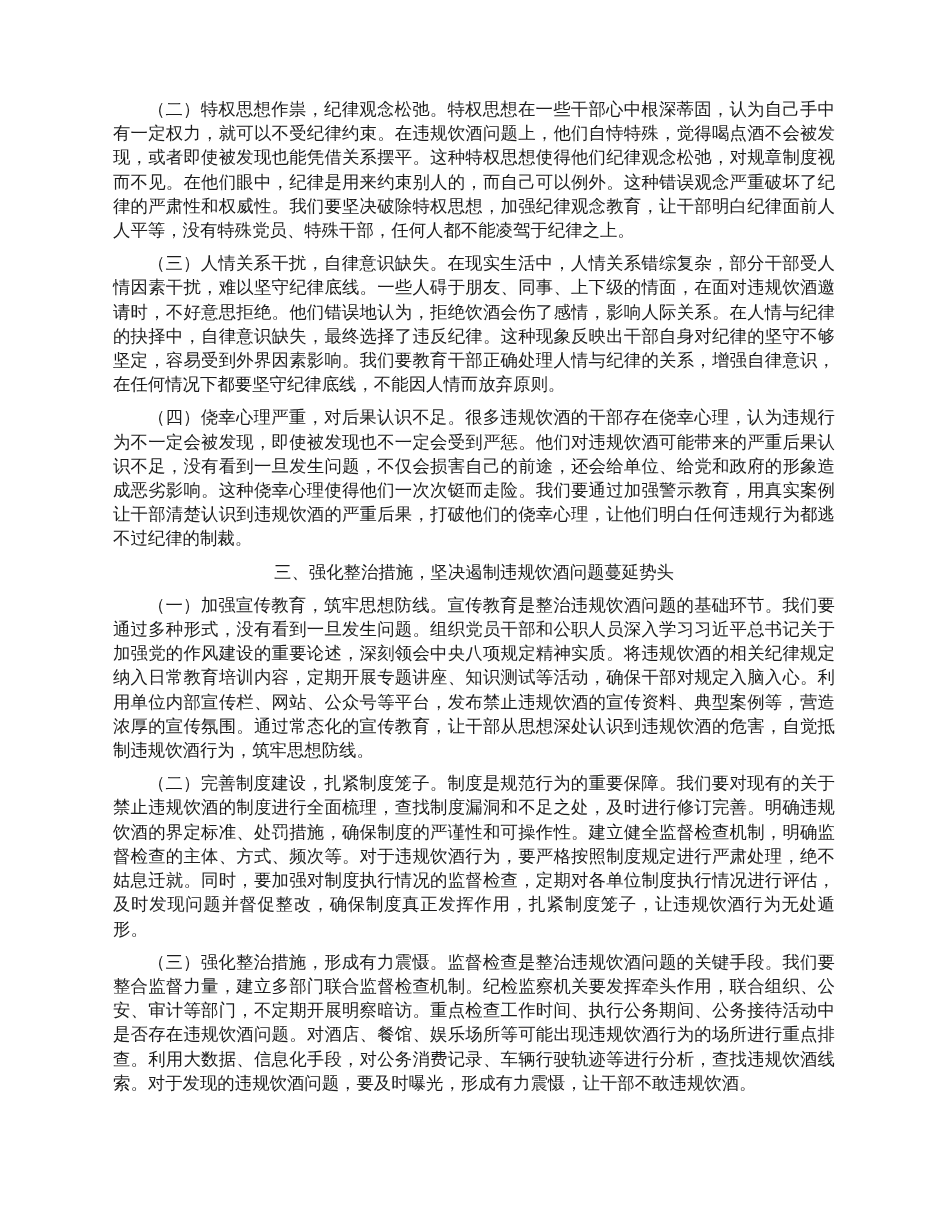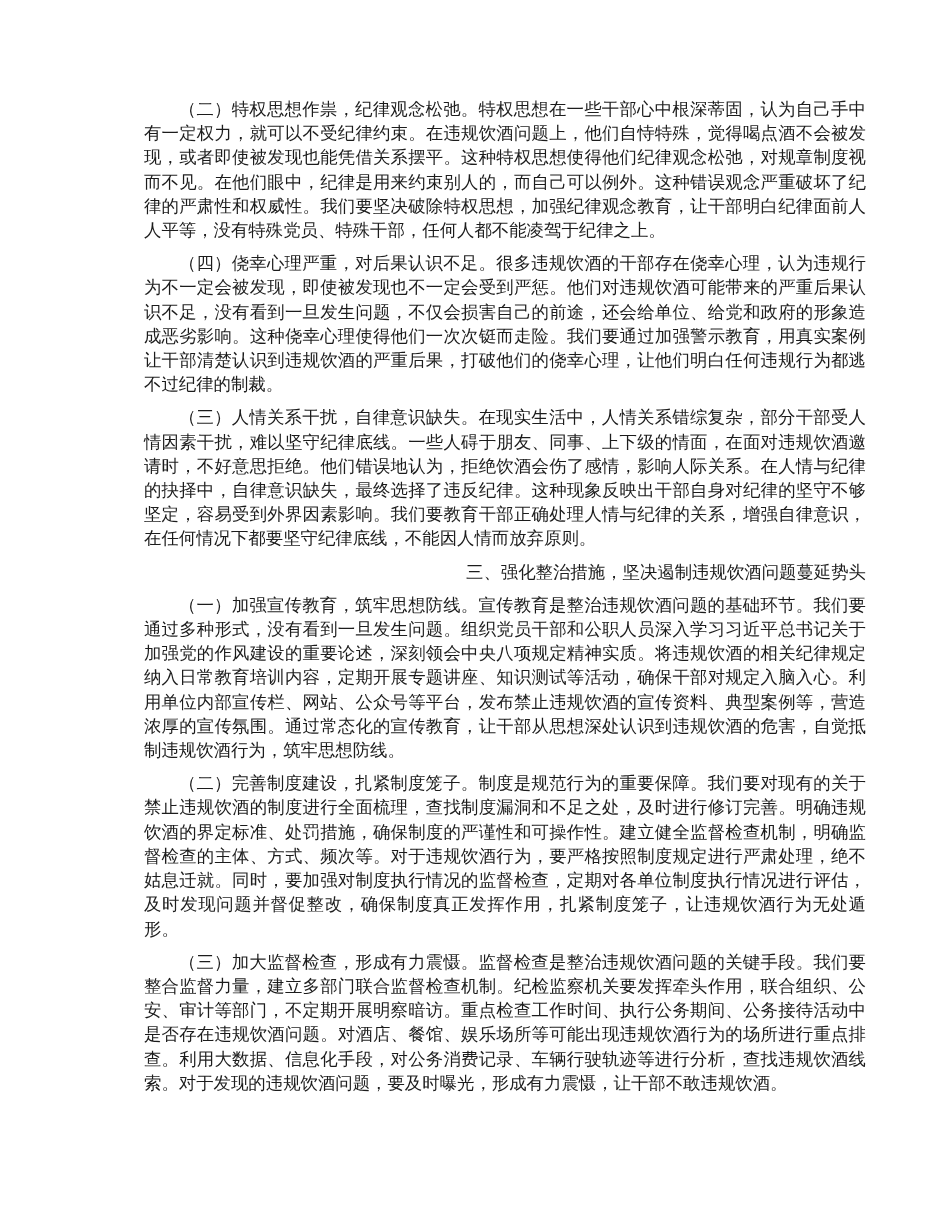--- a/index.html
+++ b/index.html
@@ -20,61 +20,60 @@
     width: 950px;
     height: 1230px;
     background: #ffffff;
     box-sizing: border-box;
   }
   .content {
     position: absolute;
     left: 113px;
     top: 97px;
     width: 722px;
-    margin-left: 31px;
   }
   .para {
     margin: 0 0 9px 0;
     font-size: 17.4px;
     line-height: 24.2px;
     text-align: justify;
     text-justify: inter-ideograph;
     text-indent: 2em;
     letter-spacing: 0px;
     color: #1c1c1c;
     word-break: break-all;
   }
   .heading {
     margin: 0 0 9px 0;
     font-size: 17.4px;
     line-height: 24.2px;
-    text-align: right;
+    text-align: center;
     text-indent: 0;
     color: #1c1c1c;
     letter-spacing: 0px;
   }
   .para:last-child {
     margin-bottom: 0;
   }
 </style>
 </head>
 <body>
 
 <div class="page">
   <div class="content">
 
     <p class="para">（二）特权思想作祟，纪律观念松弛。特权思想在一些干部心中根深蒂固，认为自己手中有一定权力，就可以不受纪律约束。在违规饮酒问题上，他们自恃特殊，觉得喝点酒不会被发现，或者即使被发现也能凭借关系摆平。这种特权思想使得他们纪律观念松弛，对规章制度视而不见。在他们眼中，纪律是用来约束别人的，而自己可以例外。这种错误观念严重破坏了纪律的严肃性和权威性。我们要坚决破除特权思想，加强纪律观念教育，让干部明白纪律面前人人平等，没有特殊党员、特殊干部，任何人都不能凌驾于纪律之上。</p>
 
+    <p class="para">（三）人情关系干扰，自律意识缺失。在现实生活中，人情关系错综复杂，部分干部受人情因素干扰，难以坚守纪律底线。一些人碍于朋友、同事、上下级的情面，在面对违规饮酒邀请时，不好意思拒绝。他们错误地认为，拒绝饮酒会伤了感情，影响人际关系。在人情与纪律的抉择中，自律意识缺失，最终选择了违反纪律。这种现象反映出干部自身对纪律的坚守不够坚定，容易受到外界因素影响。我们要教育干部正确处理人情与纪律的关系，增强自律意识，在任何情况下都要坚守纪律底线，不能因人情而放弃原则。</p>
+
     <p class="para">（四）侥幸心理严重，对后果认识不足。很多违规饮酒的干部存在侥幸心理，认为违规行为不一定会被发现，即使被发现也不一定会受到严惩。他们对违规饮酒可能带来的严重后果认识不足，没有看到一旦发生问题，不仅会损害自己的前途，还会给单位、给党和政府的形象造成恶劣影响。这种侥幸心理使得他们一次次铤而走险。我们要通过加强警示教育，用真实案例让干部清楚认识到违规饮酒的严重后果，打破他们的侥幸心理，让他们明白任何违规行为都逃不过纪律的制裁。</p>
-
-    <p class="para">（三）人情关系干扰，自律意识缺失。在现实生活中，人情关系错综复杂，部分干部受人情因素干扰，难以坚守纪律底线。一些人碍于朋友、同事、上下级的情面，在面对违规饮酒邀请时，不好意思拒绝。他们错误地认为，拒绝饮酒会伤了感情，影响人际关系。在人情与纪律的抉择中，自律意识缺失，最终选择了违反纪律。这种现象反映出干部自身对纪律的坚守不够坚定，容易受到外界因素影响。我们要教育干部正确处理人情与纪律的关系，增强自律意识，在任何情况下都要坚守纪律底线，不能因人情而放弃原则。</p>
 
     <p class="heading">三、强化整治措施，坚决遏制违规饮酒问题蔓延势头</p>
 
     <p class="para">（一）加强宣传教育，筑牢思想防线。宣传教育是整治违规饮酒问题的基础环节。我们要通过多种形式，没有看到一旦发生问题。组织党员干部和公职人员深入学习习近平总书记关于加强党的作风建设的重要论述，深刻领会中央八项规定精神实质。将违规饮酒的相关纪律规定纳入日常教育培训内容，定期开展专题讲座、知识测试等活动，确保干部对规定入脑入心。利用单位内部宣传栏、网站、公众号等平台，发布禁止违规饮酒的宣传资料、典型案例等，营造浓厚的宣传氛围。通过常态化的宣传教育，让干部从思想深处认识到违规饮酒的危害，自觉抵制违规饮酒行为，筑牢思想防线。</p>
 
     <p class="para">（二）完善制度建设，扎紧制度笼子。制度是规范行为的重要保障。我们要对现有的关于禁止违规饮酒的制度进行全面梳理，查找制度漏洞和不足之处，及时进行修订完善。明确违规饮酒的界定标准、处罚措施，确保制度的严谨性和可操作性。建立健全监督检查机制，明确监督检查的主体、方式、频次等。对于违规饮酒行为，要严格按照制度规定进行严肃处理，绝不姑息迁就。同时，要加强对制度执行情况的监督检查，定期对各单位制度执行情况进行评估，及时发现问题并督促整改，确保制度真正发挥作用，扎紧制度笼子，让违规饮酒行为无处遁形。</p>
 
-    <p class="para">（三）加大监督检查，形成有力震慑。监督检查是整治违规饮酒问题的关键手段。我们要整合监督力量，建立多部门联合监督检查机制。纪检监察机关要发挥牵头作用，联合组织、公安、审计等部门，不定期开展明察暗访。重点检查工作时间、执行公务期间、公务接待活动中是否存在违规饮酒问题。对酒店、餐馆、娱乐场所等可能出现违规饮酒行为的场所进行重点排查。利用大数据、信息化手段，对公务消费记录、车辆行驶轨迹等进行分析，查找违规饮酒线索。对于发现的违规饮酒问题，要及时曝光，形成有力震慑，让干部不敢违规饮酒。</p>
+    <p class="para">（三）强化整治措施，形成有力震慑。监督检查是整治违规饮酒问题的关键手段。我们要整合监督力量，建立多部门联合监督检查机制。纪检监察机关要发挥牵头作用，联合组织、公安、审计等部门，不定期开展明察暗访。重点检查工作时间、执行公务期间、公务接待活动中是否存在违规饮酒问题。对酒店、餐馆、娱乐场所等可能出现违规饮酒行为的场所进行重点排查。利用大数据、信息化手段，对公务消费记录、车辆行驶轨迹等进行分析，查找违规饮酒线索。对于发现的违规饮酒问题，要及时曝光，形成有力震慑，让干部不敢违规饮酒。</p>
 
 
   </div>
 </div>
 
 </body></html>

